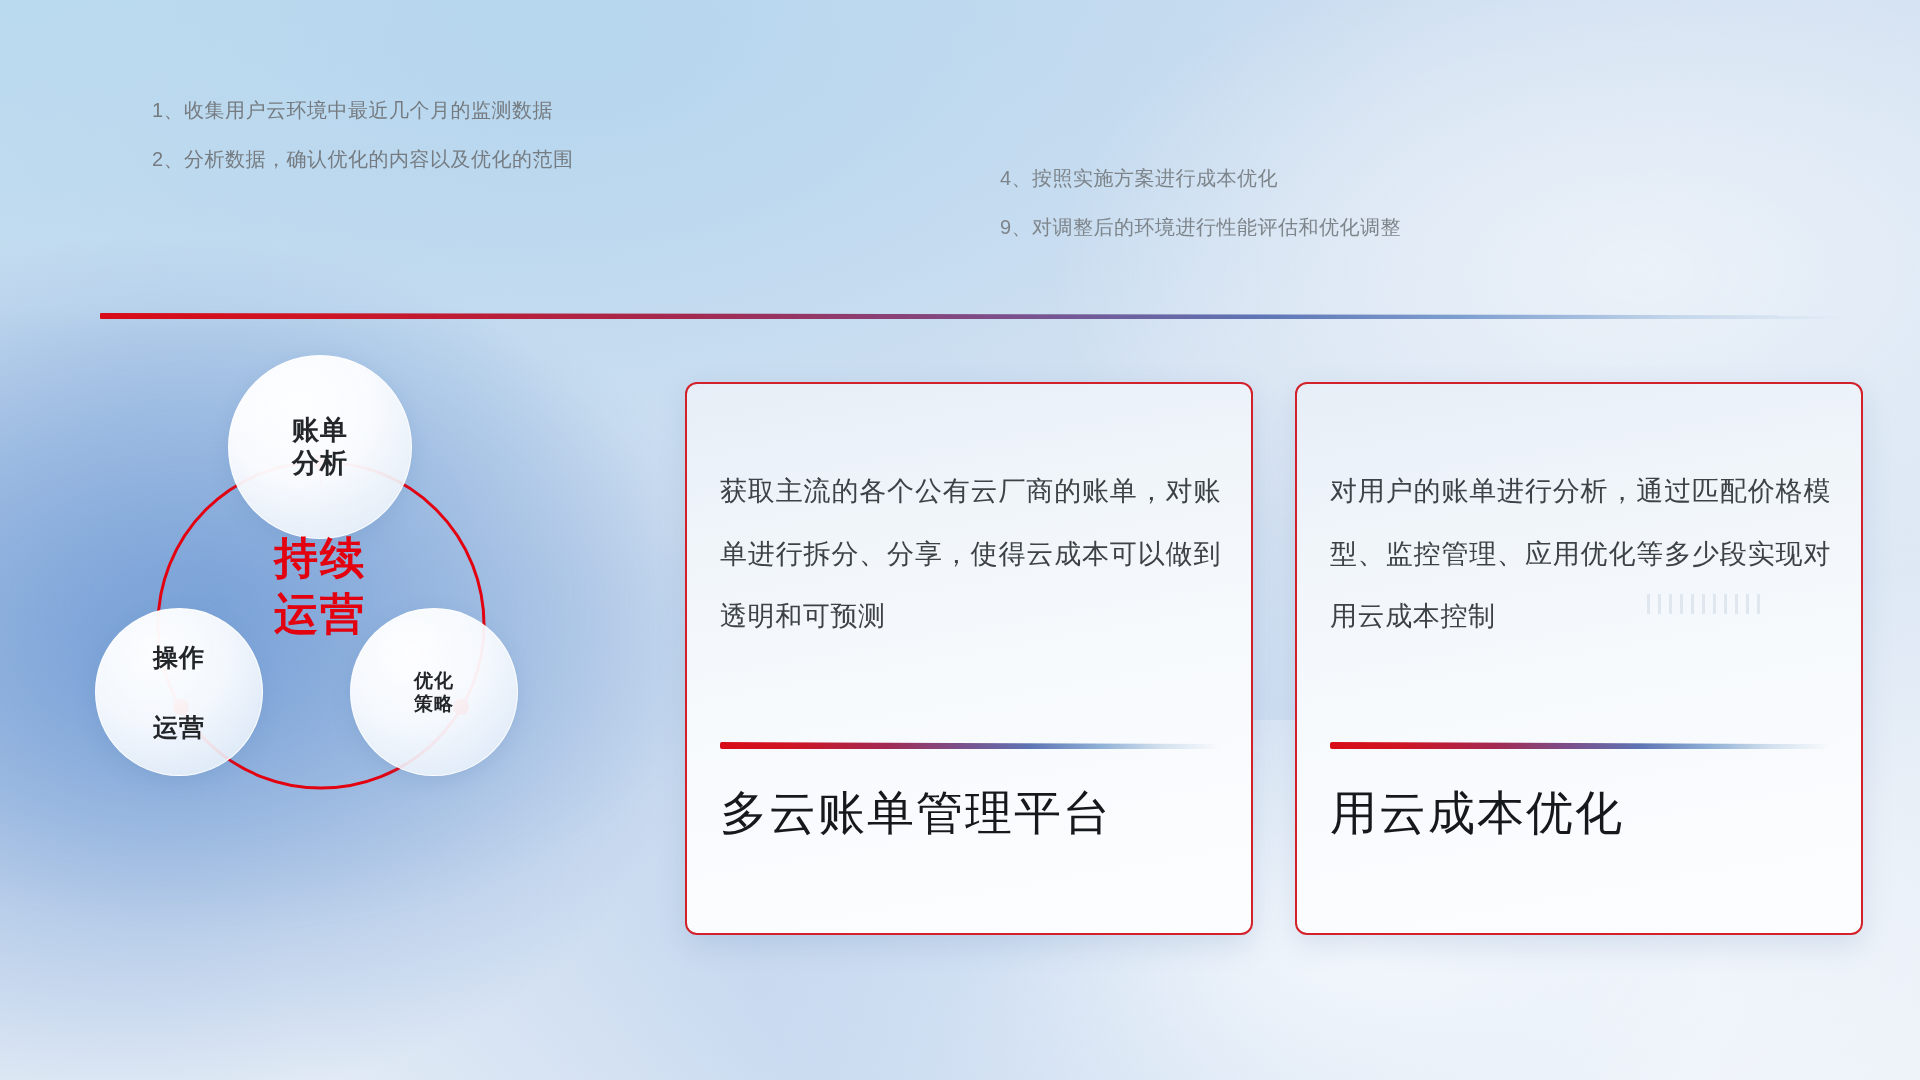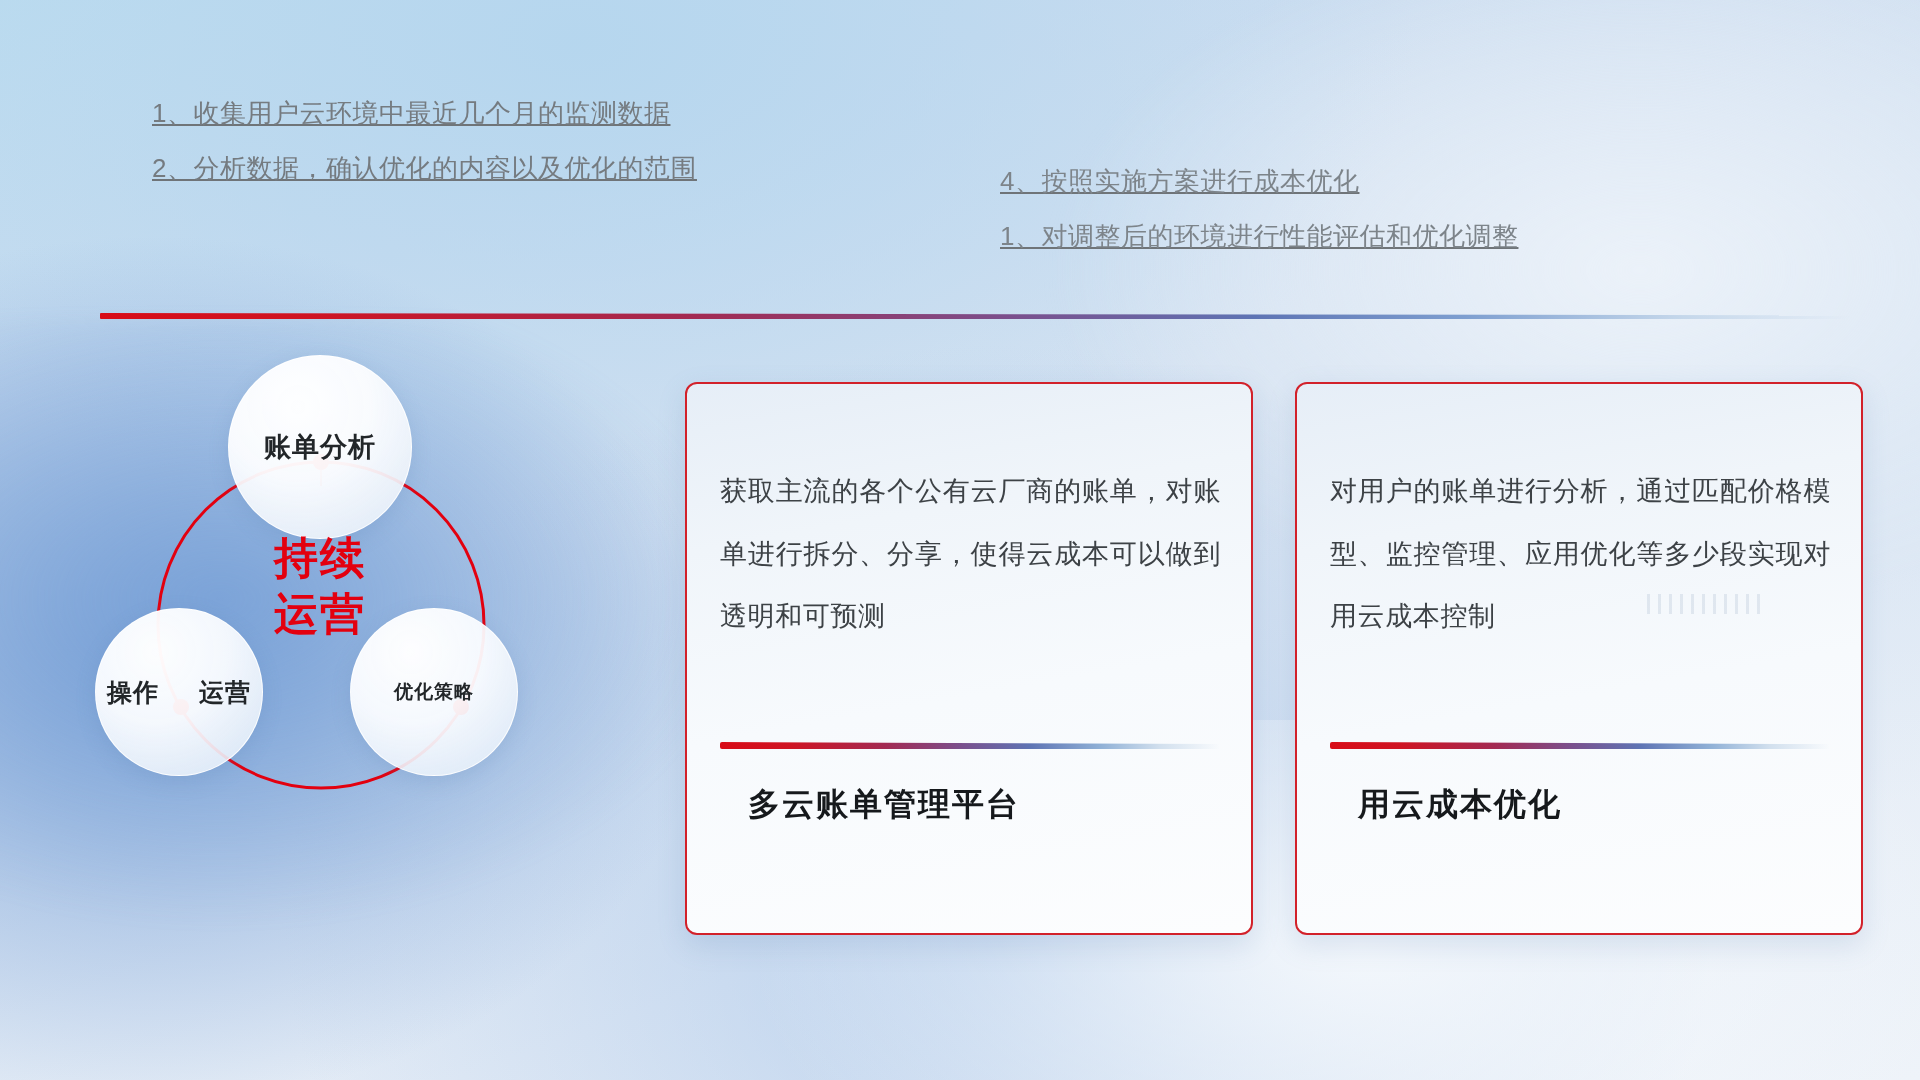--- a/index.html
+++ b/index.html
@@ -48,25 +48,24 @@
     position: absolute;
     left: 760px; bottom: -200px;
     width: 1200px; height: 560px;
     background: radial-gradient(ellipse at 50% 40%, rgba(247,250,253,0.9) 0%, rgba(247,250,253,0) 72%);
   }
 
   
   .bullet-col {
     position: absolute;
     color: #6f7478;
-    font-size: 26px;
+    font-size: 20px;
     line-height: 1.0;
     letter-spacing: 0.5px;
     white-space: nowrap;
-    text-decoration: underline;
   }
   #bullets-left { left: 152px; top: 100px; }
   #bullets-right { left: 1000px; top: 168px; }
   .bullet-line {
     margin-bottom: 29px;
     color: #757b80;
   }
   #bullets-right .bullet-line { color: #7d848a; }
 
   
@@ -88,21 +87,21 @@
     top: 355px;
     width: 500px;
     height: 470px;
   }
   #diagram svg { display: block; width: 500px; height: 470px; }
 
   .bubble {
     position: absolute;
     border-radius: 50%;
     display: flex;
-    flex-direction: row;
+    flex-direction: column;
     align-items: center;
     justify-content: center;
     text-align: center;
     color: #222629;
     font-weight: bold;
     box-shadow: 0 6px 20px rgba(90,130,180,0.20);
   }
   .bubble-line { display: block; line-height: 1.22; }
 
   #bubble-billing {
@@ -183,26 +182,25 @@
     height: 7px;
     background: linear-gradient(90deg, #d80c18 0%, #cf1423 14%, #a32a52 33%, #7b4f8c 48%, #5e74b4 62%, #8fb0d6 76%, #d2e0ee 88%, rgba(247,250,253,0) 100%);
     clip-path: polygon(0 0, 100% 30%, 100% 100%, 0 100%);
     border-radius: 2px;
   }
 
   .card-title {
     position: absolute;
     left: 33px;
     top: 400px;
-    font-size: 32px;
-    font-weight: bold;
+    font-size: 47px;
+    font-weight: normal;
     color: #16191c;
     letter-spacing: 2px;
     line-height: 1.25;
-    margin-left: 28px;
   }
 
   
   #card-2-speckle {
     position: absolute;
     left: 350px; top: 210px;
     width: 120px; height: 20px;
     opacity: 0.28;
     background: repeating-linear-gradient(90deg, rgba(150,170,195,0.8) 0 3px, rgba(255,255,255,0) 3px 11px);
   }
@@ -216,21 +214,21 @@
   <div id="bg-sheen-2"></div>
   <div id="bg-sheen-3"></div>
 
   <div class="bullet-col" id="bullets-left">
     <div class="bullet-line">1、收集用户云环境中最近几个月的监测数据</div>
     <div class="bullet-line">2、分析数据，确认优化的内容以及优化的范围</div>
   </div>
 
   <div class="bullet-col" id="bullets-right">
     <div class="bullet-line">4、按照实施方案进行成本优化</div>
-    <div class="bullet-line">1、对调整后的环境进行性能评估和优化调整</div>
+    <div class="bullet-line">9、对调整后的环境进行性能评估和优化调整</div>
   </div>
 
   <div id="top-divider"></div>
 
   <div id="diagram">
 
     <svg viewBox="0 0 500 470" xmlns="http://www.w3.org/2000/svg">
 
       <circle cx="226" cy="270" r="163" fill="none" stroke="#e3000f" stroke-width="3"></circle>
 

